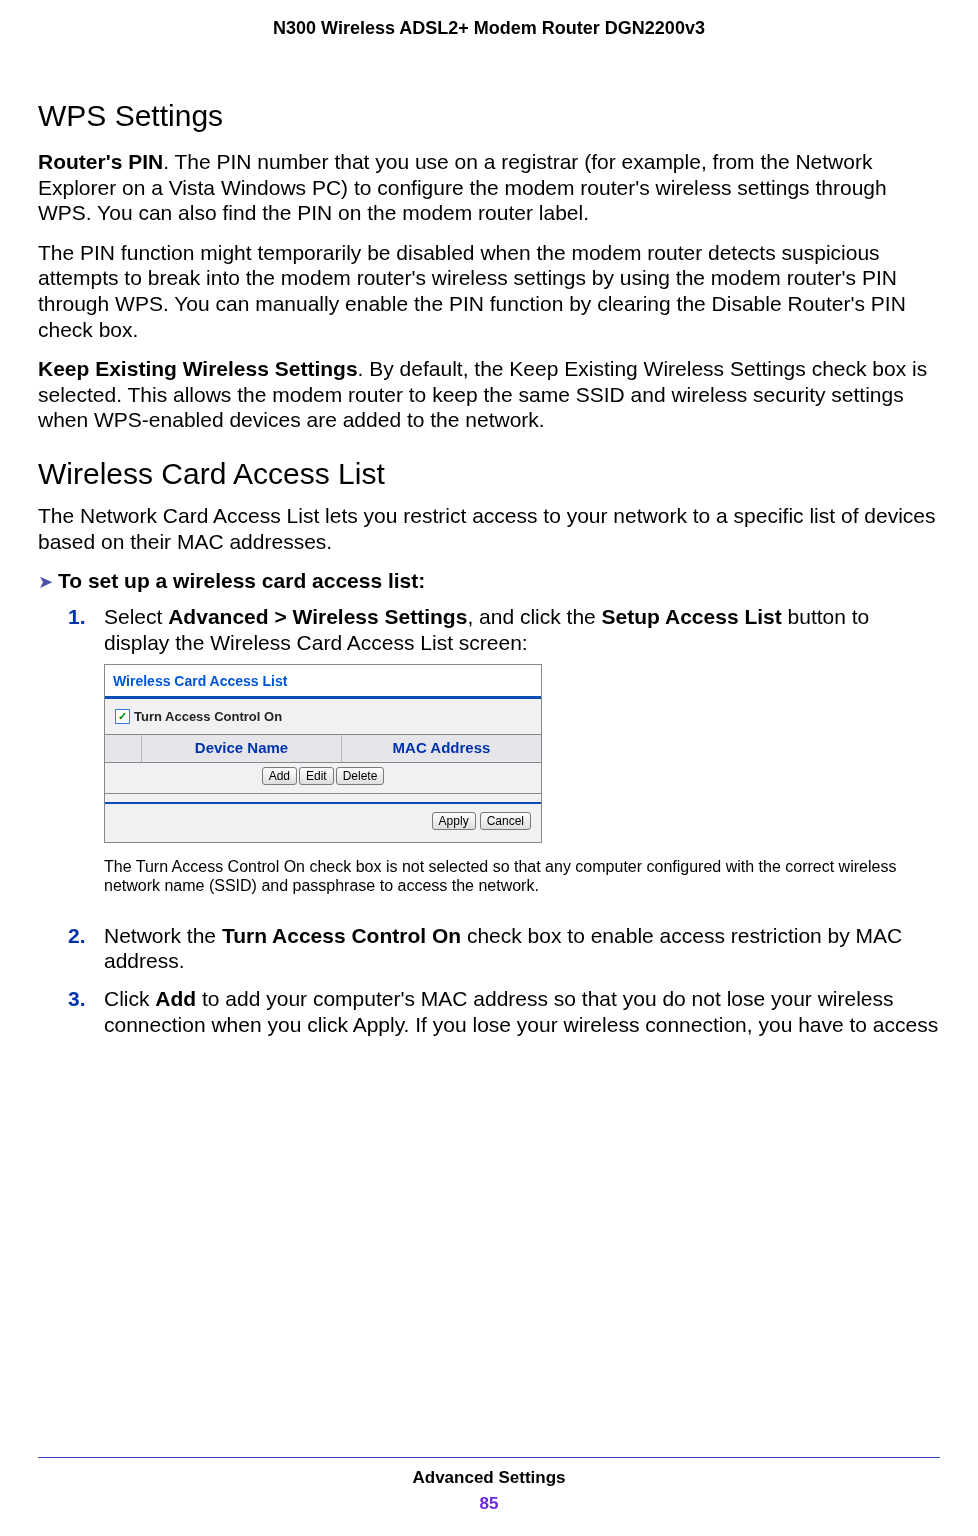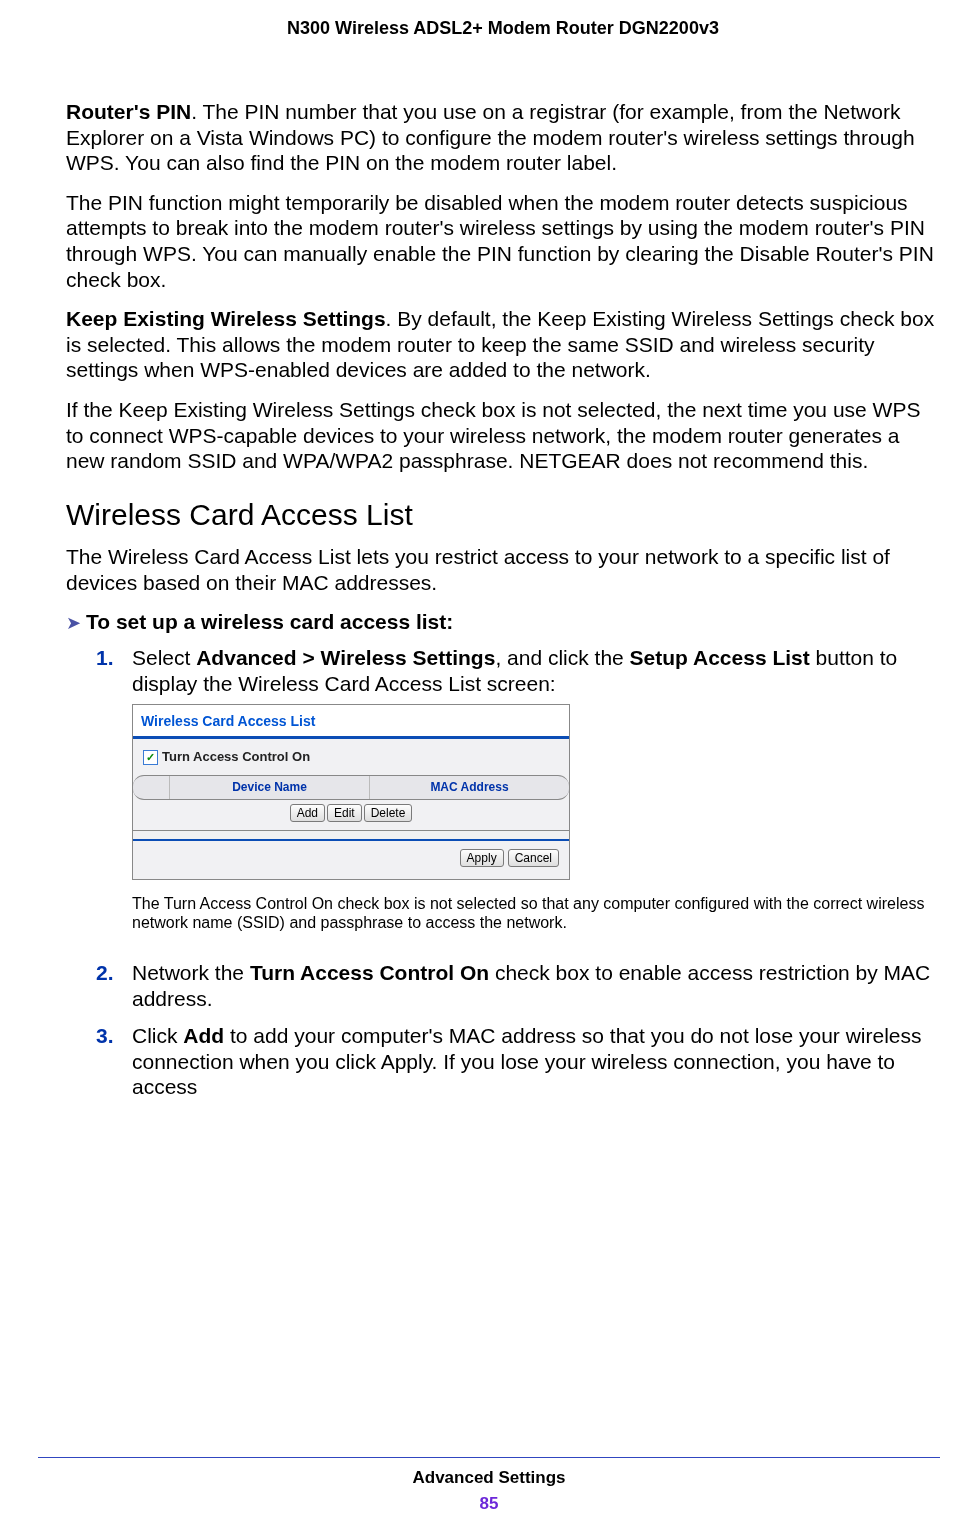--- a/index.html
+++ b/index.html
@@ -9,21 +9,20 @@
     height: 1536px;
     background: #fff;
     font-family: Arial, Helvetica, sans-serif;
     color: #000;
   }
   .page {
     position: relative;
     width: 978px;
     height: 1536px;
     box-sizing: border-box;
-    padding-left: 28px;
   }
   .header-title {
     text-align: center;
     font-size: 18px;
     font-weight: bold;
     padding-top: 18px;
   }
   .content {
     padding: 60px 38px 0 38px;
   }
@@ -129,22 +128,21 @@
     color: #0b8a0b;
     line-height: 1;
   }
   .acl-tablehead {
     border-top: 1px solid #888;
     border-bottom: 1px solid #888;
     display: flex;
     background: #e6e6ea;
     margin: 4px -10px 0 -10px;
     padding: 0;
-    font-size: 12px;
-    border-radius: 11px;
+    font-size: 15px;
   }
   .acl-tablehead .col {
     flex: 1;
     text-align: center;
     color: #0033aa;
     font-weight: bold;
     padding: 4px 0;
     border-left: 1px solid #bbb;
   }
   .acl-tablehead .spacer {
@@ -209,36 +207,36 @@
   }
 </style>
 </head>
 <body>
 
 <div class="page">
   <div class="header-title">N300 Wireless ADSL2+ Modem Router DGN2200v3</div>
 
   <div class="content">
 
+    <h2 class="h1">WPS Settings</h2>
 
     <p class="body">
       <span class="bold">Router's PIN</span><span>. The PIN number that you use on a registrar (for example, from the Network Explorer on a Vista Windows PC) to configure the modem router's wireless settings through WPS. You can also find the PIN on the modem router label.</span>
     </p>
 
     <p class="body">The PIN function might temporarily be disabled when the modem router detects suspicious attempts to break into the modem router's wireless settings by using the modem router's PIN through WPS. You can manually enable the PIN function by clearing the Disable Router's PIN check box.</p>
 
     <p class="body">
       <span class="bold">Keep Existing Wireless Settings</span><span>. By default, the Keep Existing Wireless Settings check box is selected. This allows the modem router to keep the same SSID and wireless security settings when WPS-enabled devices are added to the network.</span>
     </p>
 
-    <p class="body">If the Keep Existing Wireless Settings check box is not selected, the next time you use WPS to connect WPS-capable devices to your wireless network, the modem router generates a new random SSID and WPA/WPA2 passphrase. NETGEAR does not recommend this.</p>
 
     <h2 class="h2">Wireless Card Access List</h2>
 
-    <p class="body">The Wireless Card Access List lets you restrict access to your network to a specific list of devices based on their MAC addresses.</p>
+    <p class="body">The Network Card Access List lets you restrict access to your network to a specific list of devices based on their MAC addresses.</p>
 
     <div class="proc-row">
       <div class="proc-arrow">➤</div>
       <div class="proc-title">To set up a wireless card access list:</div>
     </div>
 
     <ol class="steps">
       <li>
         <span class="justify">
           <span>Select </span><span class="bold">Advanced &gt; Wireless Settings</span><span>, and click the </span><span class="bold">Setup Access List</span><span> button to display the Wireless Card Access List screen:</span>

